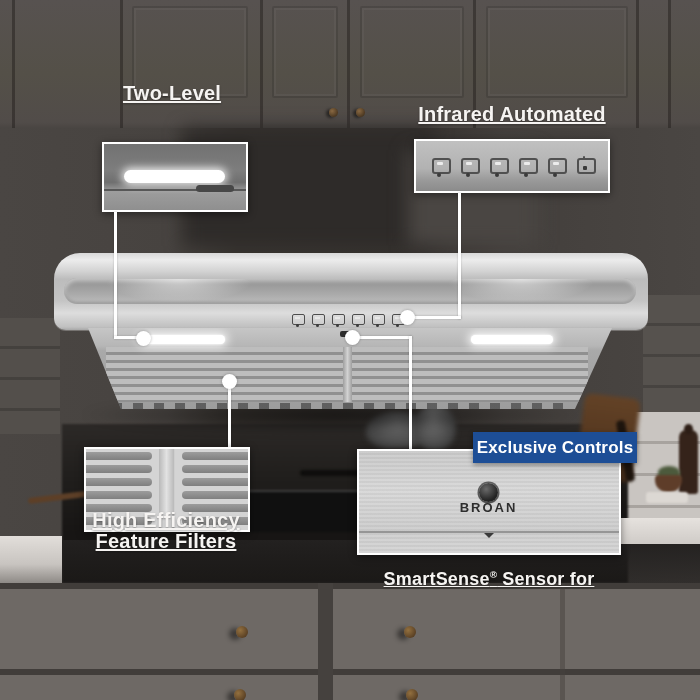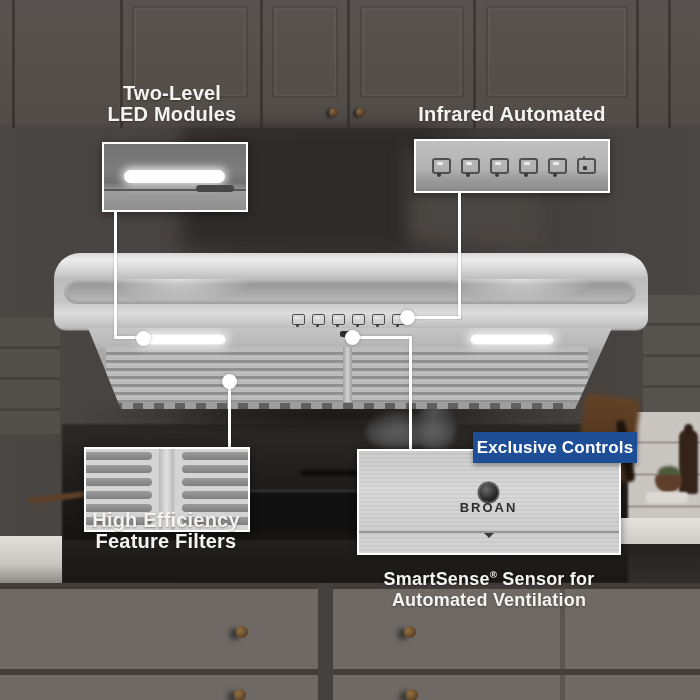--- a/index.html
+++ b/index.html
@@ -132,21 +132,21 @@
     font-size:13px;letter-spacing:2px;}
   .smart-seam{left:0;top:80px;width:100%;height:2px;background:#969696;}
   .smart-notch{left:125px;top:82px;width:0;height:0;border-left:5px solid transparent;border-right:5px solid transparent;border-top:5px solid #3a3a3a;}
 
   
   .badge{left:473px;top:432px;width:164px;height:31px;background:var(--badge-blue,#1d4e96);
     display:flex;align-items:center;justify-content:center;z-index:6;
     color:#ffffff;font-weight:bold;font-size:17px;letter-spacing:.2px;box-shadow:0 2px 5px rgba(0,0,0,.4);}
 
   sup{font-size:.55em;}
-  .z5{z-index:5;} .z4{z-index:4;} .z3{z-index:3;}
+  .z5{z-index:5;text-decoration:underline;} .z4{z-index:4;} .z3{z-index:3;}
 </style>
 </head>
 <body>
 
 <div class="stage">
 
   <div class="abs cabinets-top">
     <div class="abs stile" style="left:12px"></div>
     <div class="abs stile" style="left:120px"></div>
     <div class="abs stile" style="left:260px"></div>
@@ -215,21 +215,20 @@
     <div class="abs filters"></div>
     <div class="abs filter-seam"></div>
     <div class="abs sensor-mark"></div>
     <div class="abs led-strip" style="left:87px;width:84px"></div>
     <div class="abs led-strip" style="left:417px;width:82px"></div>
     <div class="abs vents"></div>
   </div>
 
   <div class="abs co-label z5" style="left:77px;top:83px;width:190px">
     <div>Two-Level</div>
-    <div>LED Modules</div>
   </div>
   <div class="abs inset led-inset z4">
     <div class="abs led-capsule"></div>
     <div class="abs led-seam"></div>
     <div class="abs led-small"></div>
   </div>
   <div class="abs co-line z4" style="left:114px;top:212px;width:3px;height:126px"></div>
   <div class="abs co-line z4" style="left:114px;top:336px;width:32px;height:3px"></div>
   <div class="abs co-dot z4" style="left:136px;top:331px"></div>
 
@@ -280,16 +279,15 @@
   </div>
   <div class="abs inset smart-inset z4">
     <div class="abs brushed"></div>
     <div class="abs sensor-dot"></div>
     <div class="abs broan-logo">BROAN</div>
     <div class="abs smart-seam"></div>
     <div class="abs smart-notch"></div>
   </div>
   <div class="abs co-label z5" style="left:355px;top:564px;width:268px;font-size:18px;line-height:21px">
     <div><span>SmartSense</span><sup>®</sup><span> Sensor for</span></div>
-    <div>Automated Ventilation</div>
   </div>
 
 </div>
 
 </body></html>

